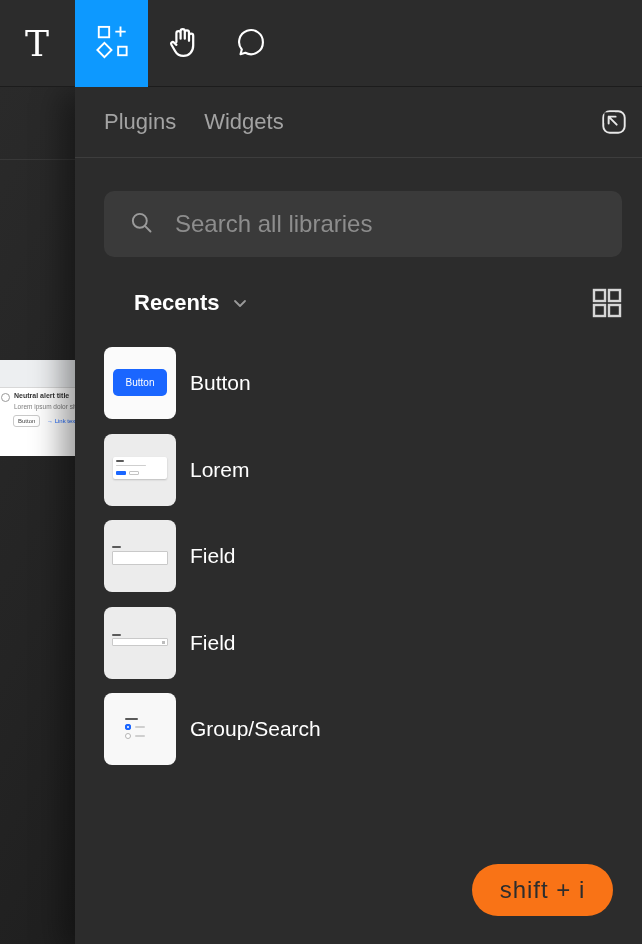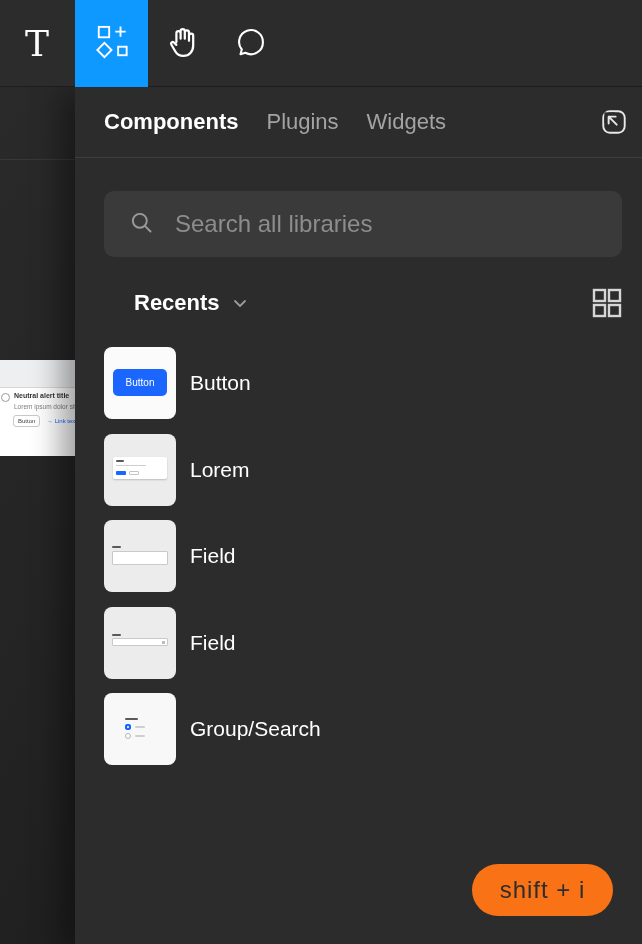--- a/index.html
+++ b/index.html
@@ -162,21 +162,20 @@
         <svg width="34" height="34" viewBox="0 0 24 24">
           <path d="M20.4 12a8.4 8.4 0 1 0-14.9 5.3L4.6 20.6l3.4-1A8.4 8.4 0 0 0 20.4 12z" fill="none" stroke="#ffffff" stroke-width="1.5" stroke-linejoin="round"></path>
         </svg>
       </span>
     </div>
   </div>
 
   <div class="panel">
 
     <div class="tabs">
-      <span class="tab active">Components</span>
       <span class="tab">Plugins</span>
       <span class="tab">Widgets</span>
       <span class="popout">
         <svg width="30" height="30" viewBox="0 0 28 28">
           <rect x="4" y="4" width="20" height="20" rx="6" fill="none" stroke="#e8e8e8" stroke-width="1.8"></rect>
           <rect x="5" y="5" width="10" height="10" fill="#2c2c2c"></rect>
           <path d="M16.5 16.5 L9 9 M9 15.5 V9 H15.5" fill="none" stroke="#e8e8e8" stroke-width="1.8" stroke-linecap="round" stroke-linejoin="round"></path>
         </svg>
       </span>
     </div>

